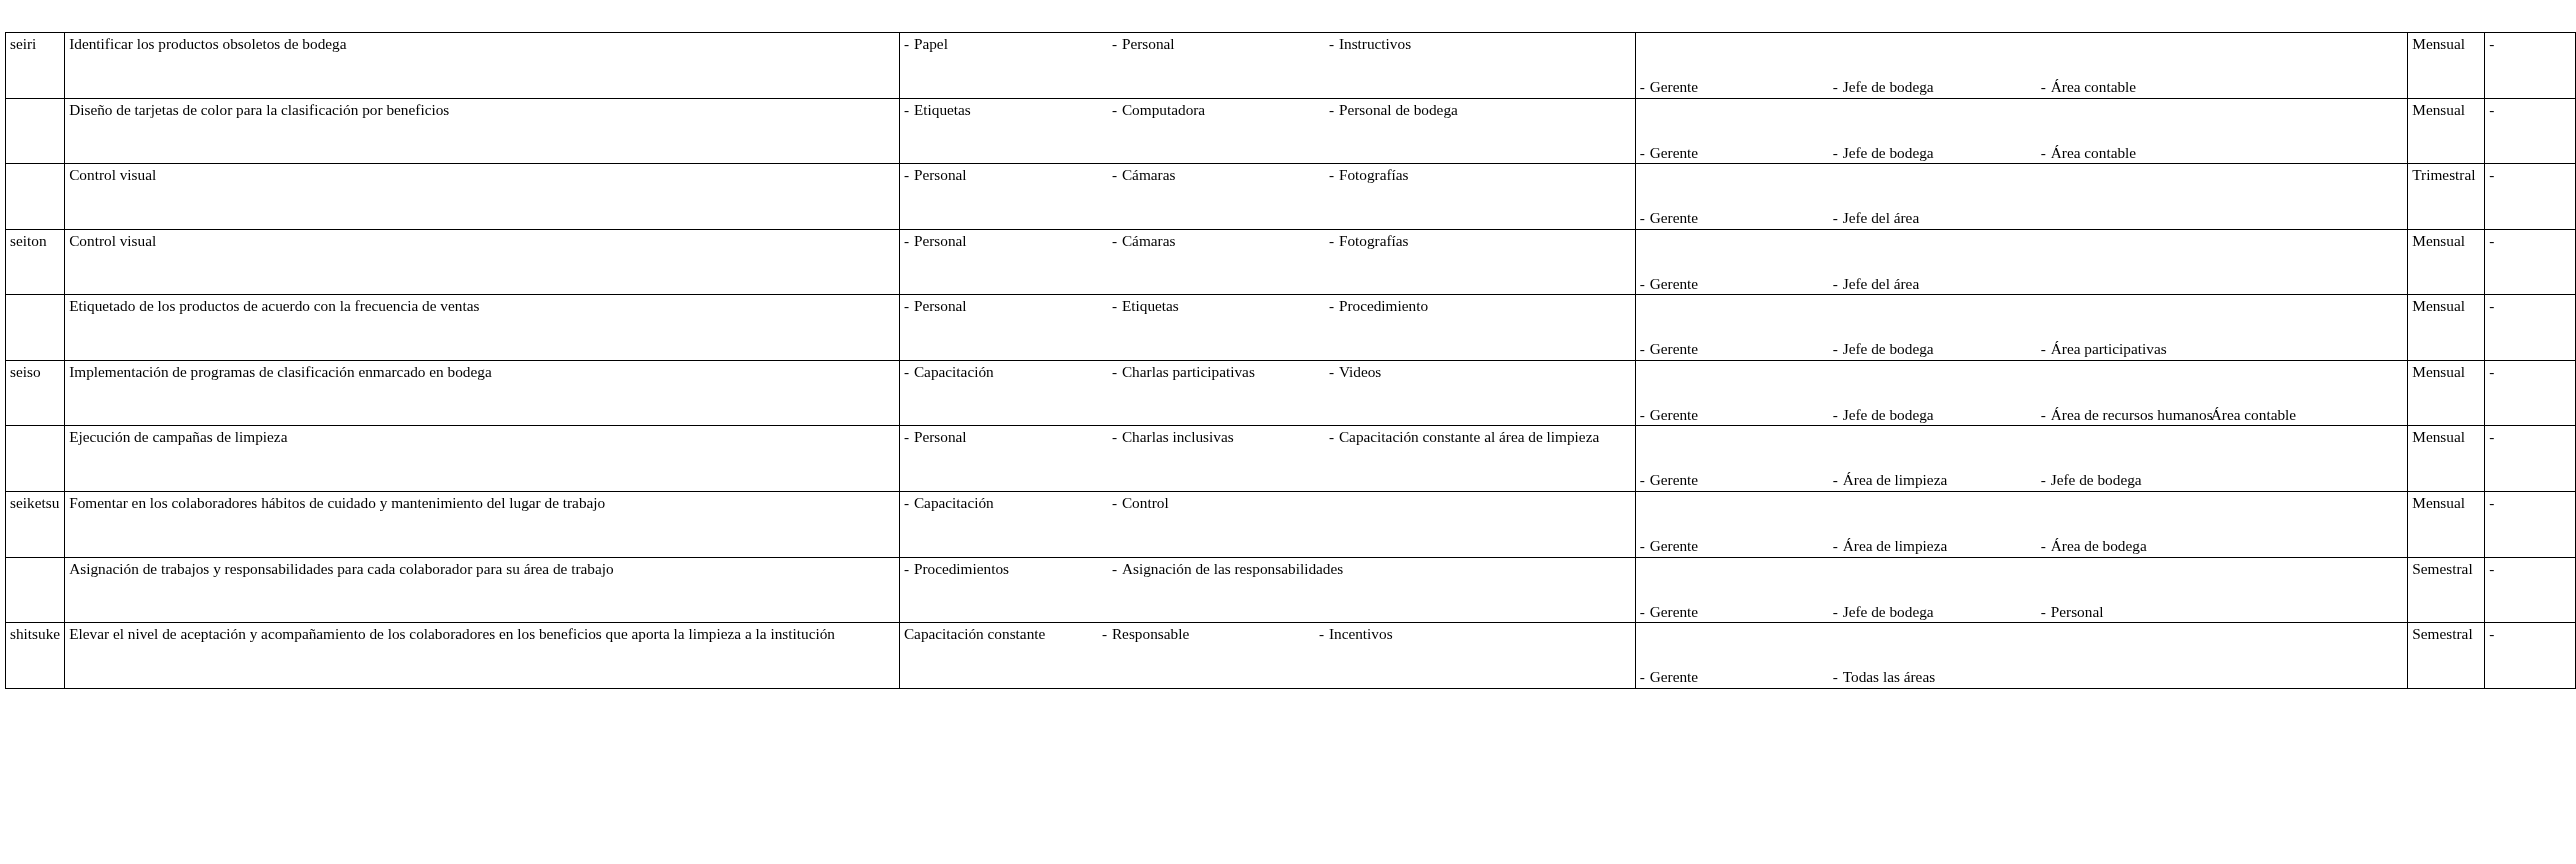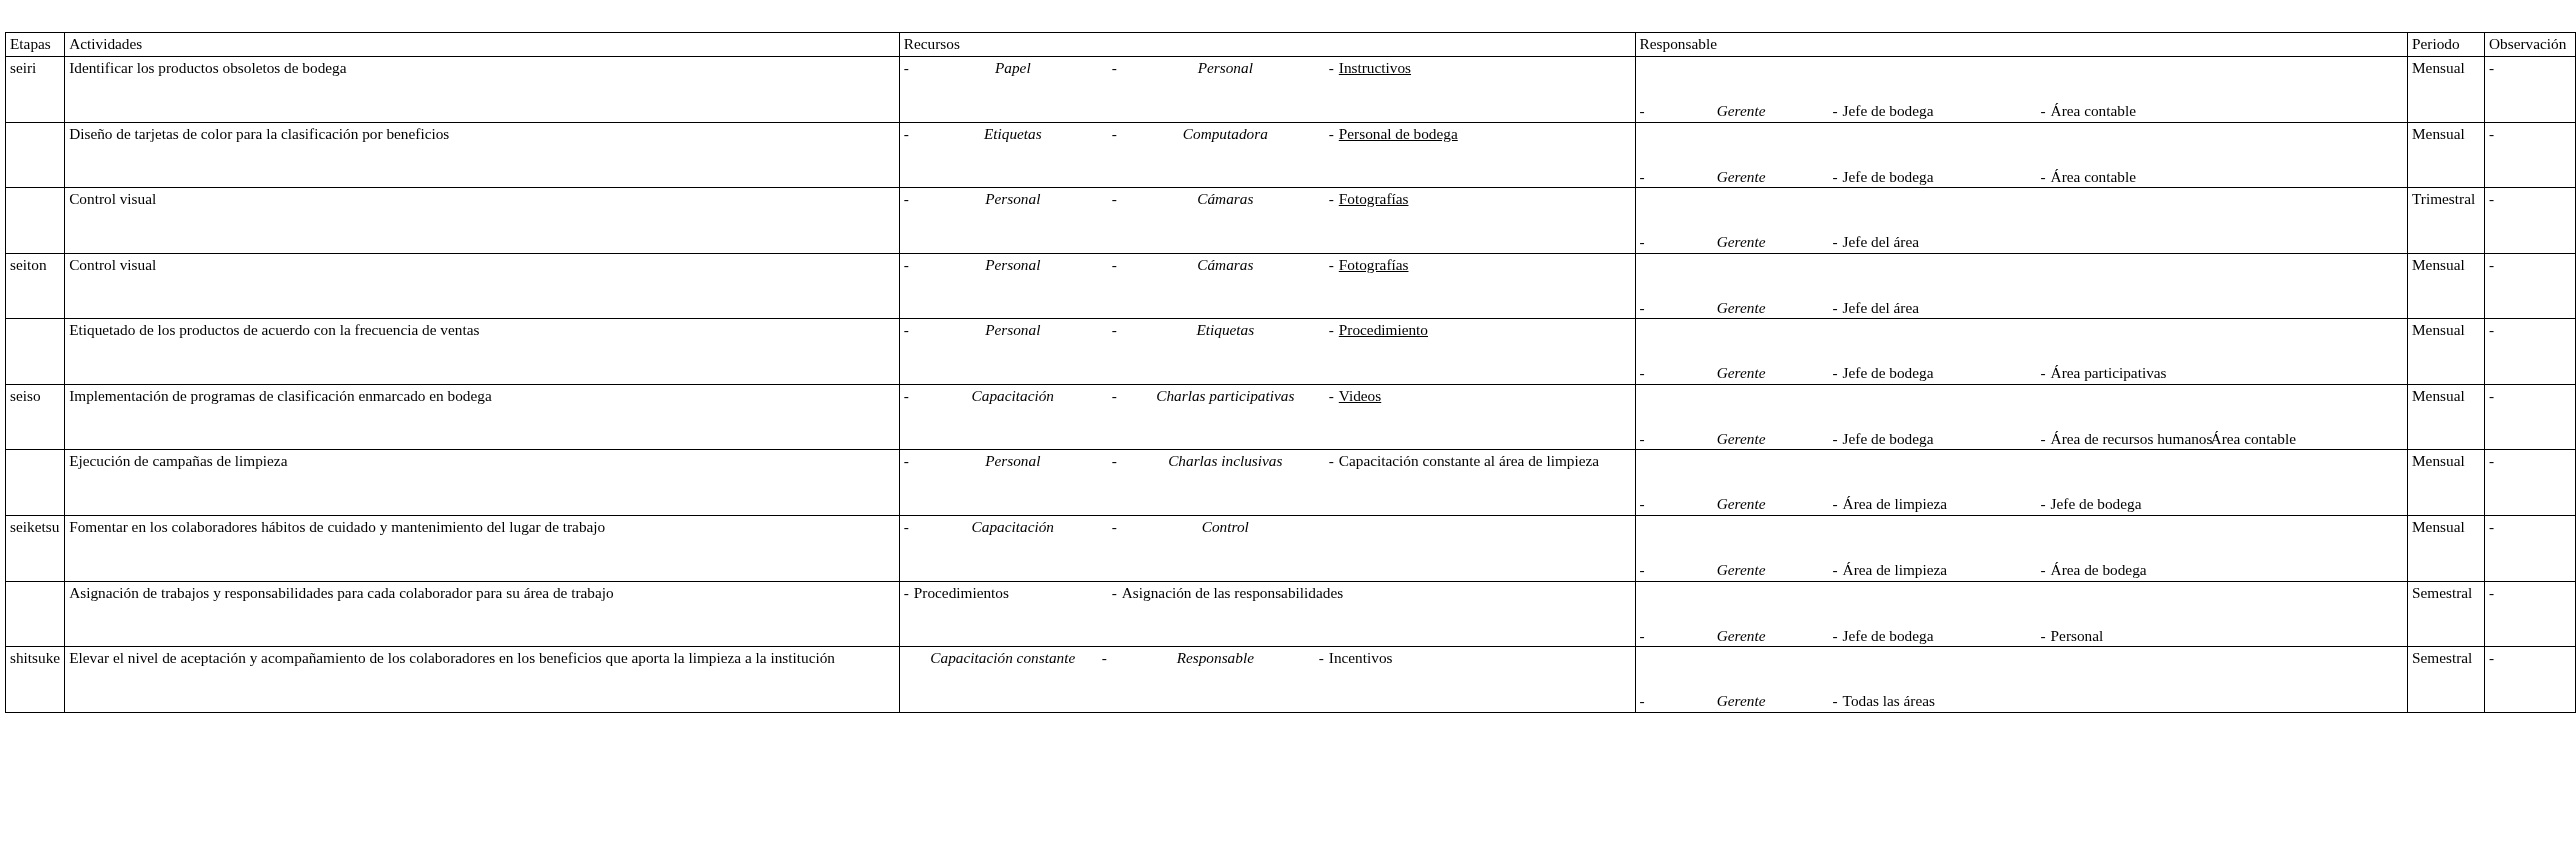--- a/index.html
+++ b/index.html
@@ -61,49 +61,41 @@
   .dash {
     display: inline-block;
     width: 10px;
     color: #000;
   }
   .pad-l { padding-left: 2px; }
 
   
   .w1 { width: 198px; }
   .w2 { width: 207px; }
-  .w3 { width: 237px; text-decoration: underline; }
+  .w3 { width: 237px; }
   .r1 { width: 183px; margin-top: 43px; }
   .r2 { width: 198px; }
   .r3 { width: 247px; }
   .r4 { width: 148px; }
-  .center { text-align: center; font-style: italic; }
+  .center { text-align: left; }
 </style>
 </head>
 <body>
 
 <div class="sheet">
   <table class="grid">
     <colgroup>
       <col class="c-etapa">
       <col class="c-actividad">
       <col class="c-recursos">
       <col class="c-responsable">
       <col class="c-periodo">
       <col class="c-obs">
     </colgroup>
     <tbody>
-      <tr class="hdr">
-        <td>Etapas</td>
-        <td>Actividades</td>
-        <td>Recursos</td>
-        <td>Responsable</td>
-        <td>Periodo</td>
-        <td>Observación</td>
-      </tr>
 
       <tr>
         <td>seiri</td>
         <td>Identificar los productos obsoletos de bodega</td>
         <td>
           <div class="items">
             <span class="dash">-</span>
             <span class="it w1 center">Papel</span>
             <span class="dash">-</span>
             <span class="it w2 center">Personal</span>

